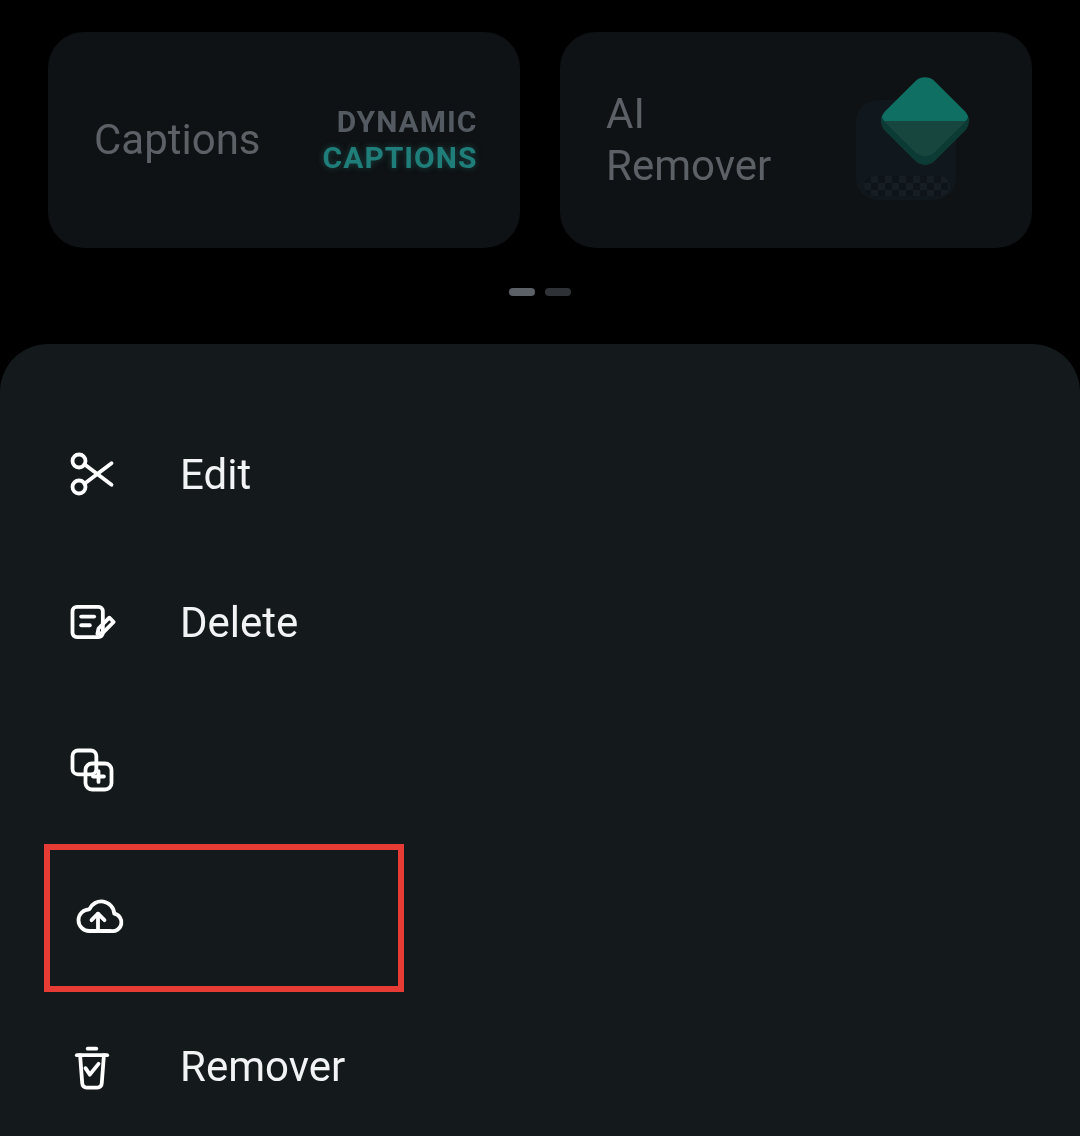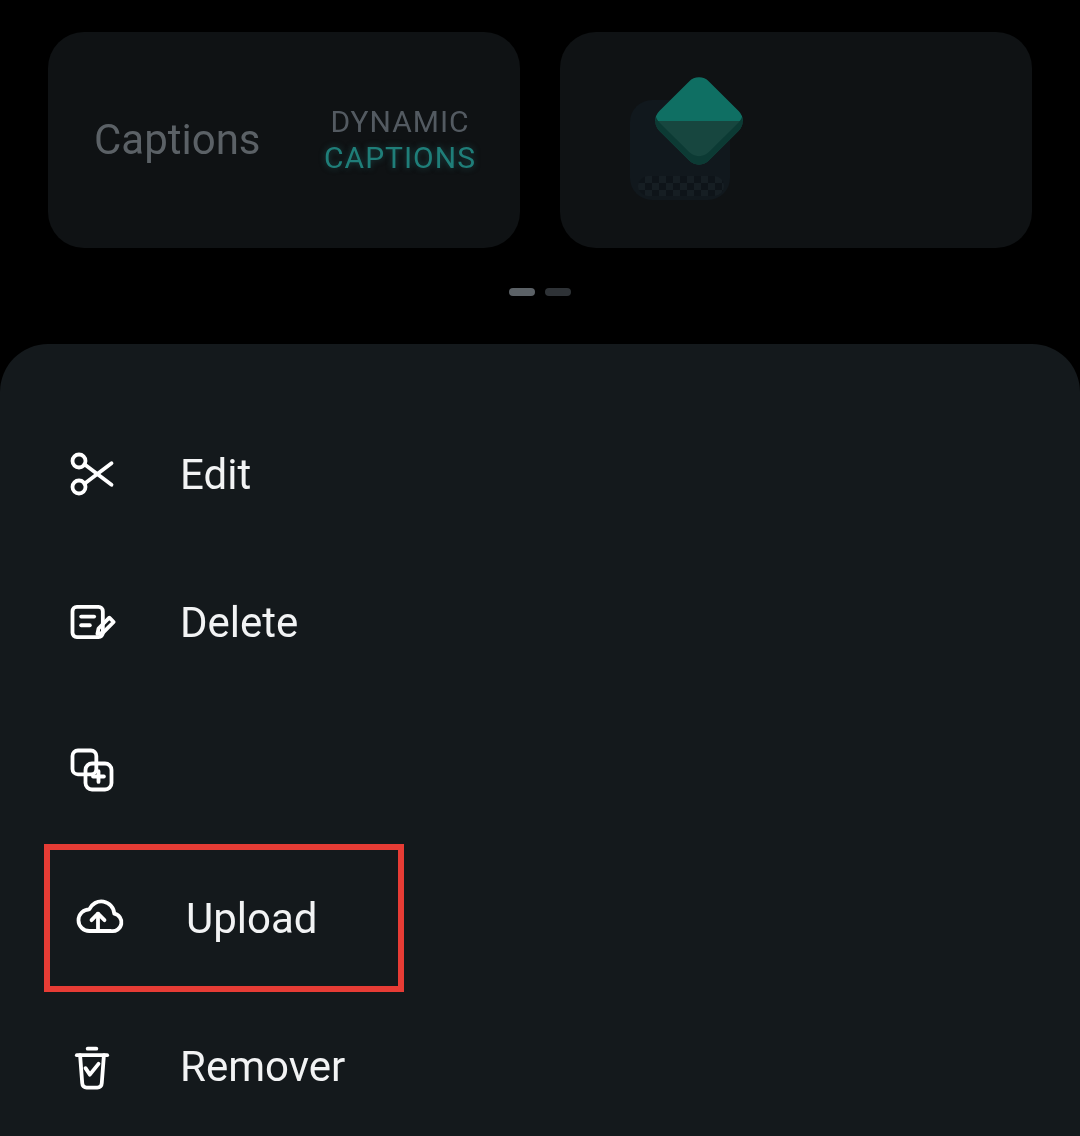--- a/index.html
+++ b/index.html
@@ -34,22 +34,22 @@
     line-height: 1.25;
   }
   .card-illus {
     width: 160px;
     height: 160px;
     display: flex;
     align-items: center;
     justify-content: center;
   }
   .dyn-cap {
-    text-align: center;
-    font-weight: 400;
+    text-align: right;
+    font-weight: 700;
     letter-spacing: 1px;
     font-size: 30px;
     line-height: 1.2;
   }
   .dyn-cap .l1 { color: #535a61; }
   .dyn-cap .l2 {
     color: #1f7e79;
     text-shadow: 0 0 6px rgba(40,120,120,0.5);
   }
   .eraser-wrap {
@@ -146,20 +146,24 @@
   <div class="card">
     <div class="card-label">Captions</div>
     <div class="card-illus">
       <div class="dyn-cap">
         <div class="l1">DYNAMIC</div>
         <div class="l2">CAPTIONS</div>
       </div>
     </div>
   </div>
   <div class="card">
+    <div class="card-label">
+      <span>AI</span><br>
+      <span>Remover</span>
+    </div>
     <div class="card-illus">
       <div class="eraser-wrap">
         <div class="eraser-bg"></div>
         <div class="eraser-checker"></div>
         <div class="eraser-body"></div>
       </div>
     </div>
   </div>
 </div>
 
@@ -206,21 +210,20 @@
   </div>
 
   <div class="menu-item highlight">
     <span class="icon">
       <svg viewBox="0 0 48 48">
         <path d="M16 36 a10 10 0 0 1 0 -20 a12 12 0 0 1 23 4 a8 8 0 0 1 -3 16 h-20z"></path>
         <line x1="24" y1="34" x2="24" y2="20"></line>
         <polyline points="18,26 24,20 30,26"></polyline>
       </svg>
     </span>
-    <span class="menu-label">Upload</span>
   </div>
 
   <div class="menu-item">
     <span class="icon">
       <svg viewBox="0 0 48 48">
         <line x1="10" y1="14" x2="38" y2="14"></line>
         <line x1="20" y1="8" x2="28" y2="8"></line>
         <path d="M13 14 l2 26 a4 4 0 0 0 4 4 h10 a4 4 0 0 0 4 -4 l2 -26"></path>
         <polyline points="18,26 22,32 30,22"></polyline>
       </svg>

